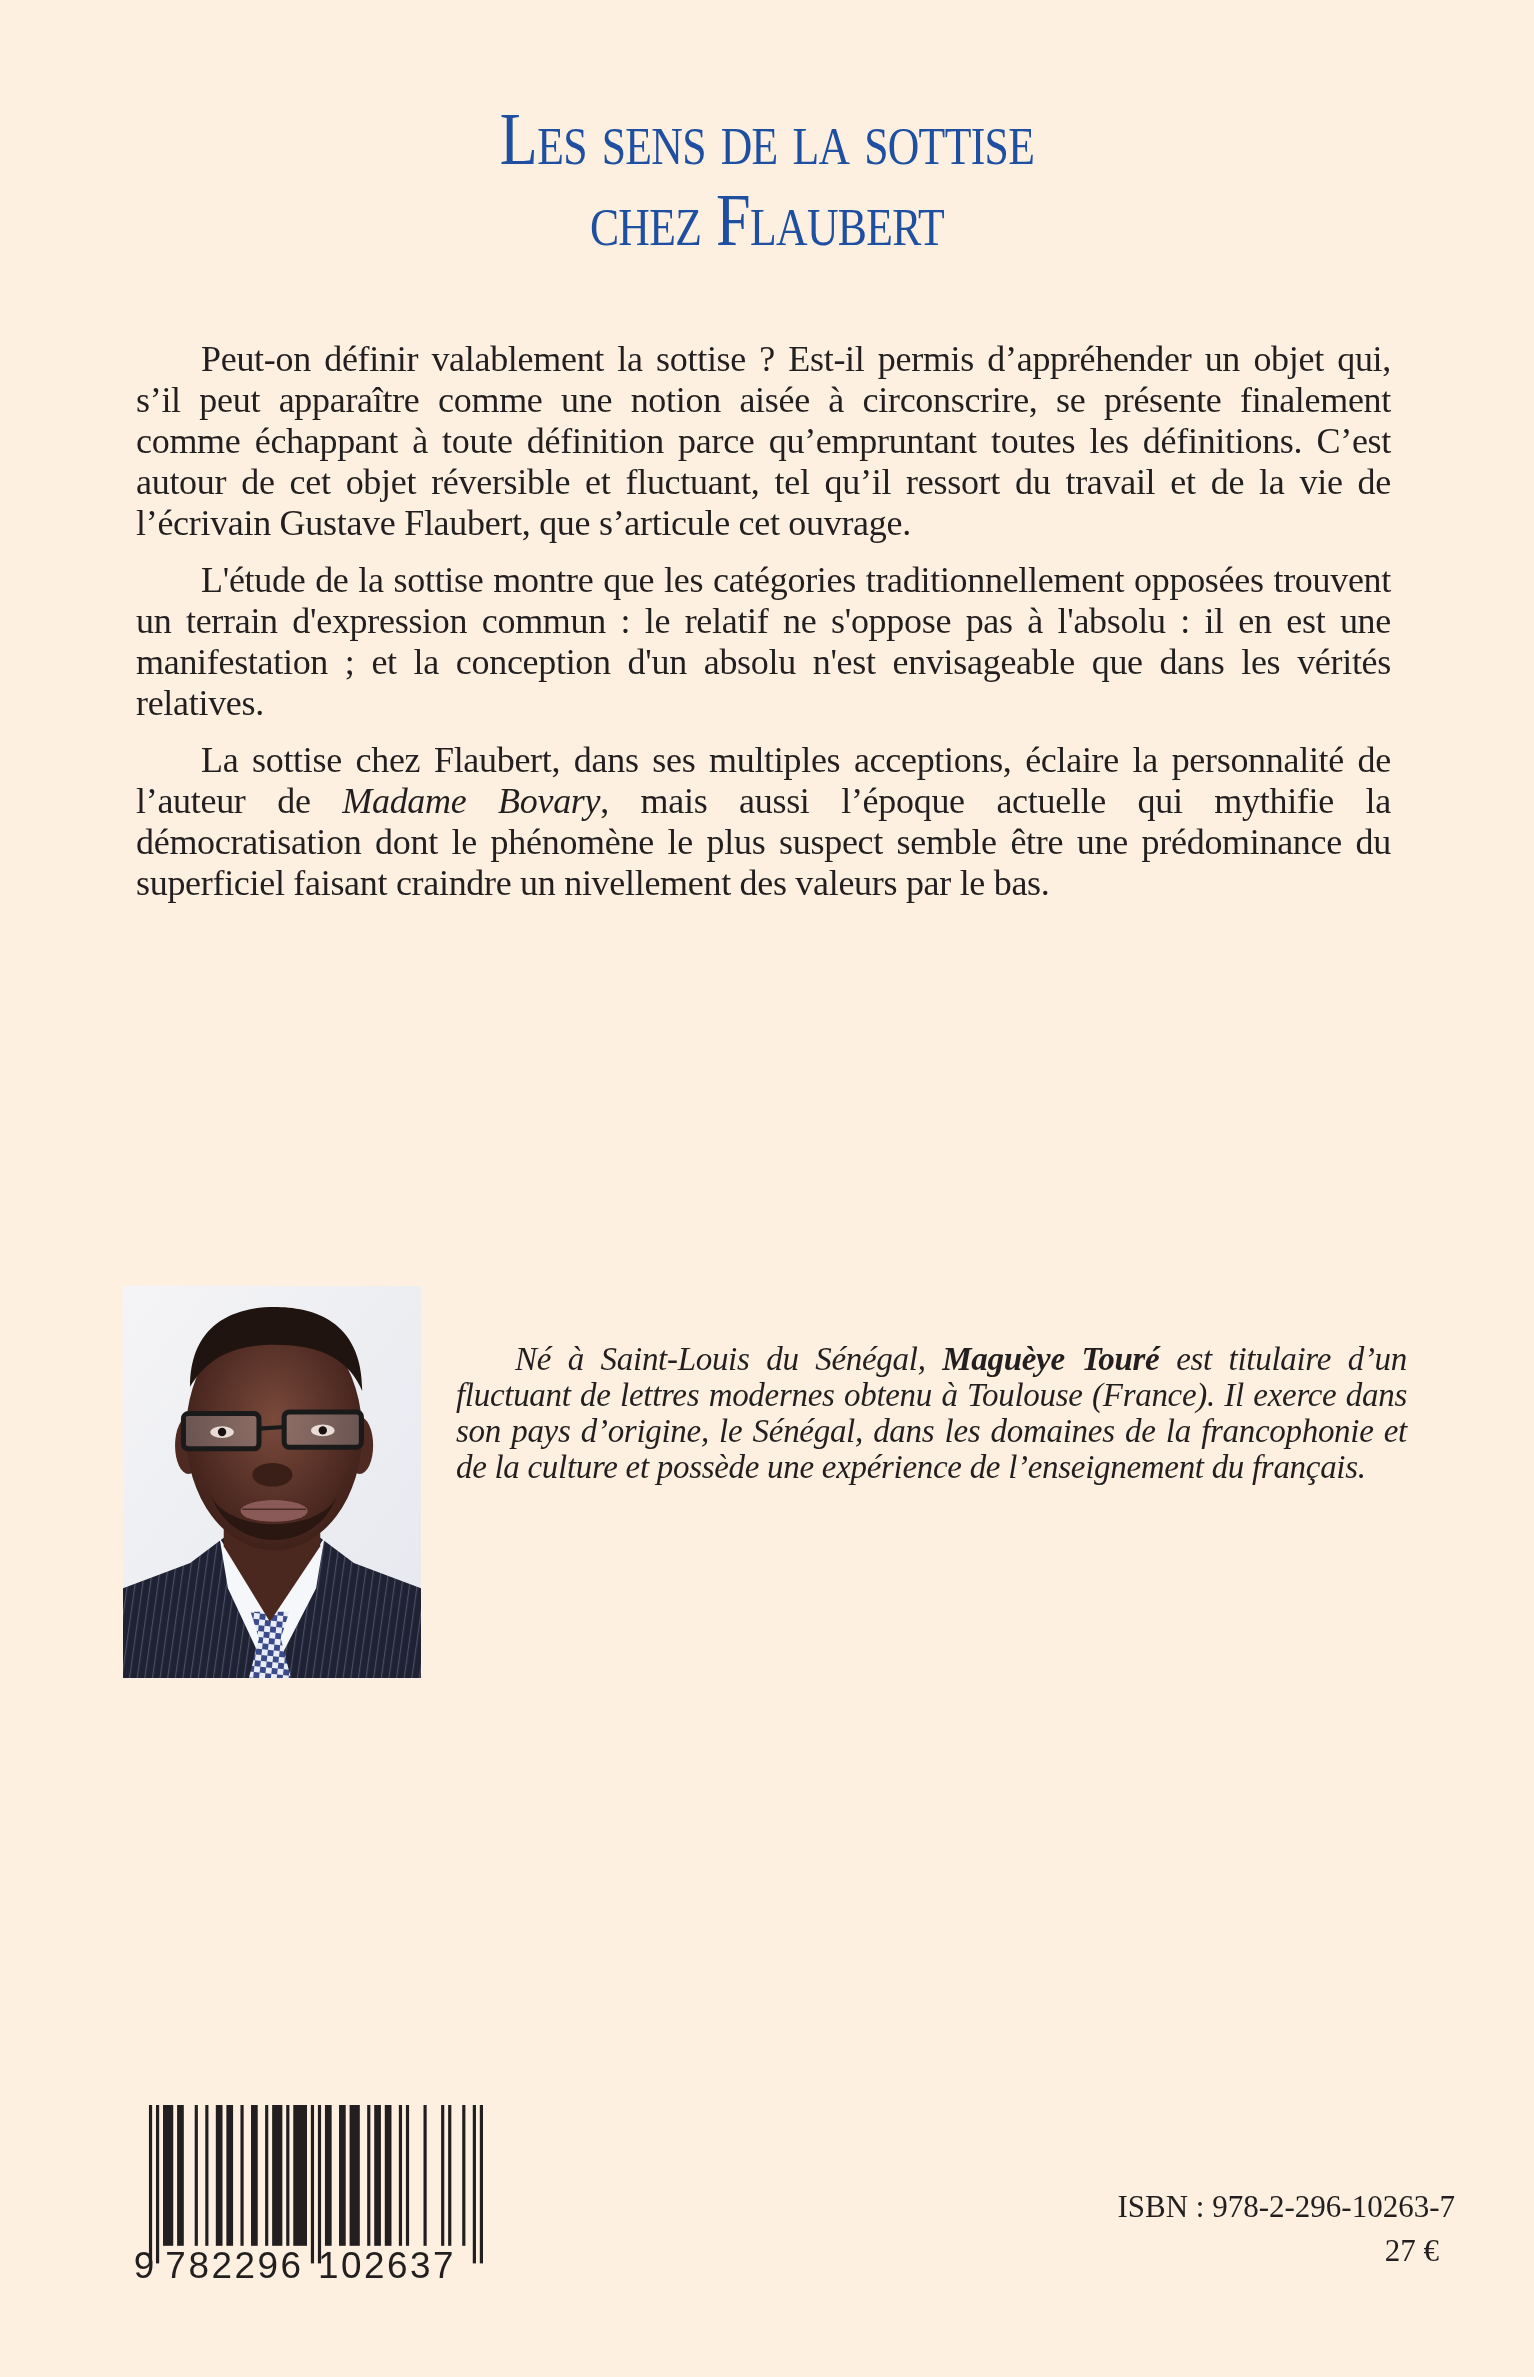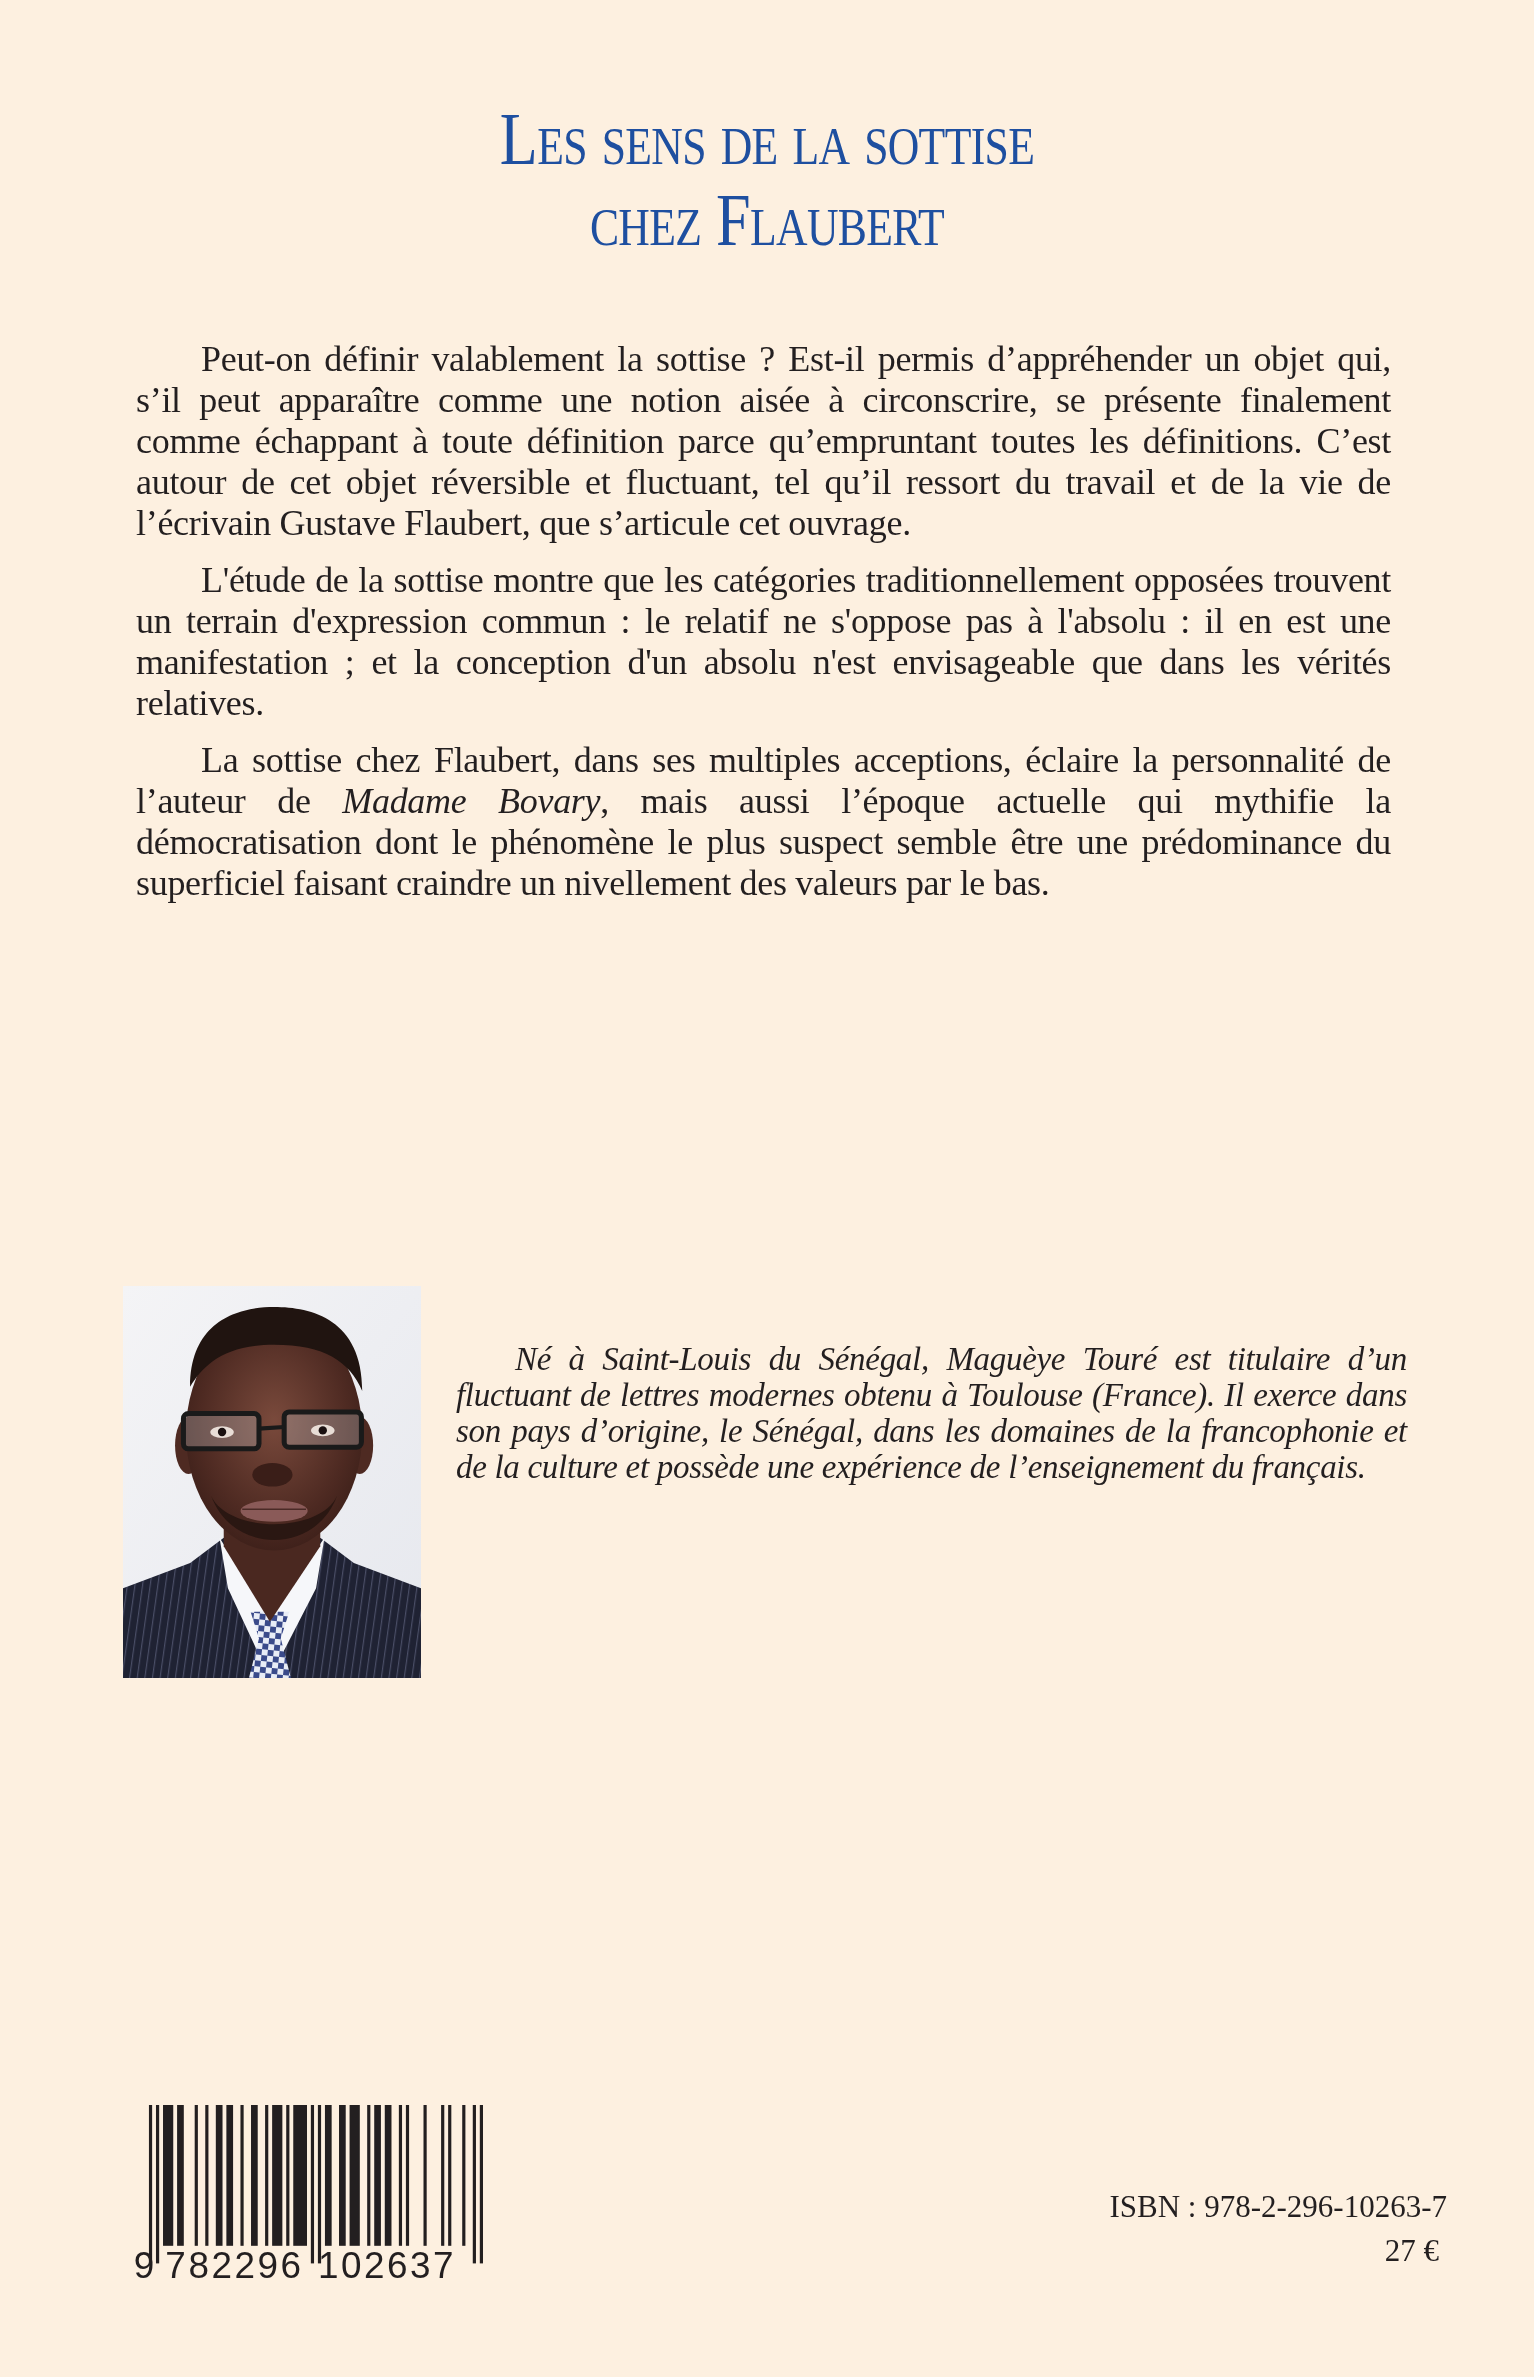--- a/index.html
+++ b/index.html
@@ -80,35 +80,35 @@
     font-style: italic;
     text-align: justify;
     text-align-last: left;
     letter-spacing: -0.3px;
   }
   .bio p {
     margin: 0;
     text-indent: 59px;
   }
   .bio strong {
-    font-weight: normal;
+    font-weight: bold;
   }
   .barcode {
     position: absolute;
     left: 122px;
     top: 2105px;
     width: 369px;
     height: 176px;
   }
   .barcode svg {
     display: block;
   }
   .isbn {
     position: absolute;
-    right: 120px;
+    right: 112px;
     top: 2188px;
     font-size: 31px;
     line-height: 37px;
     text-align: left;
     white-space: nowrap;
   }
   .price {
     position: absolute;
     right: 128px;
     top: 2232px;

